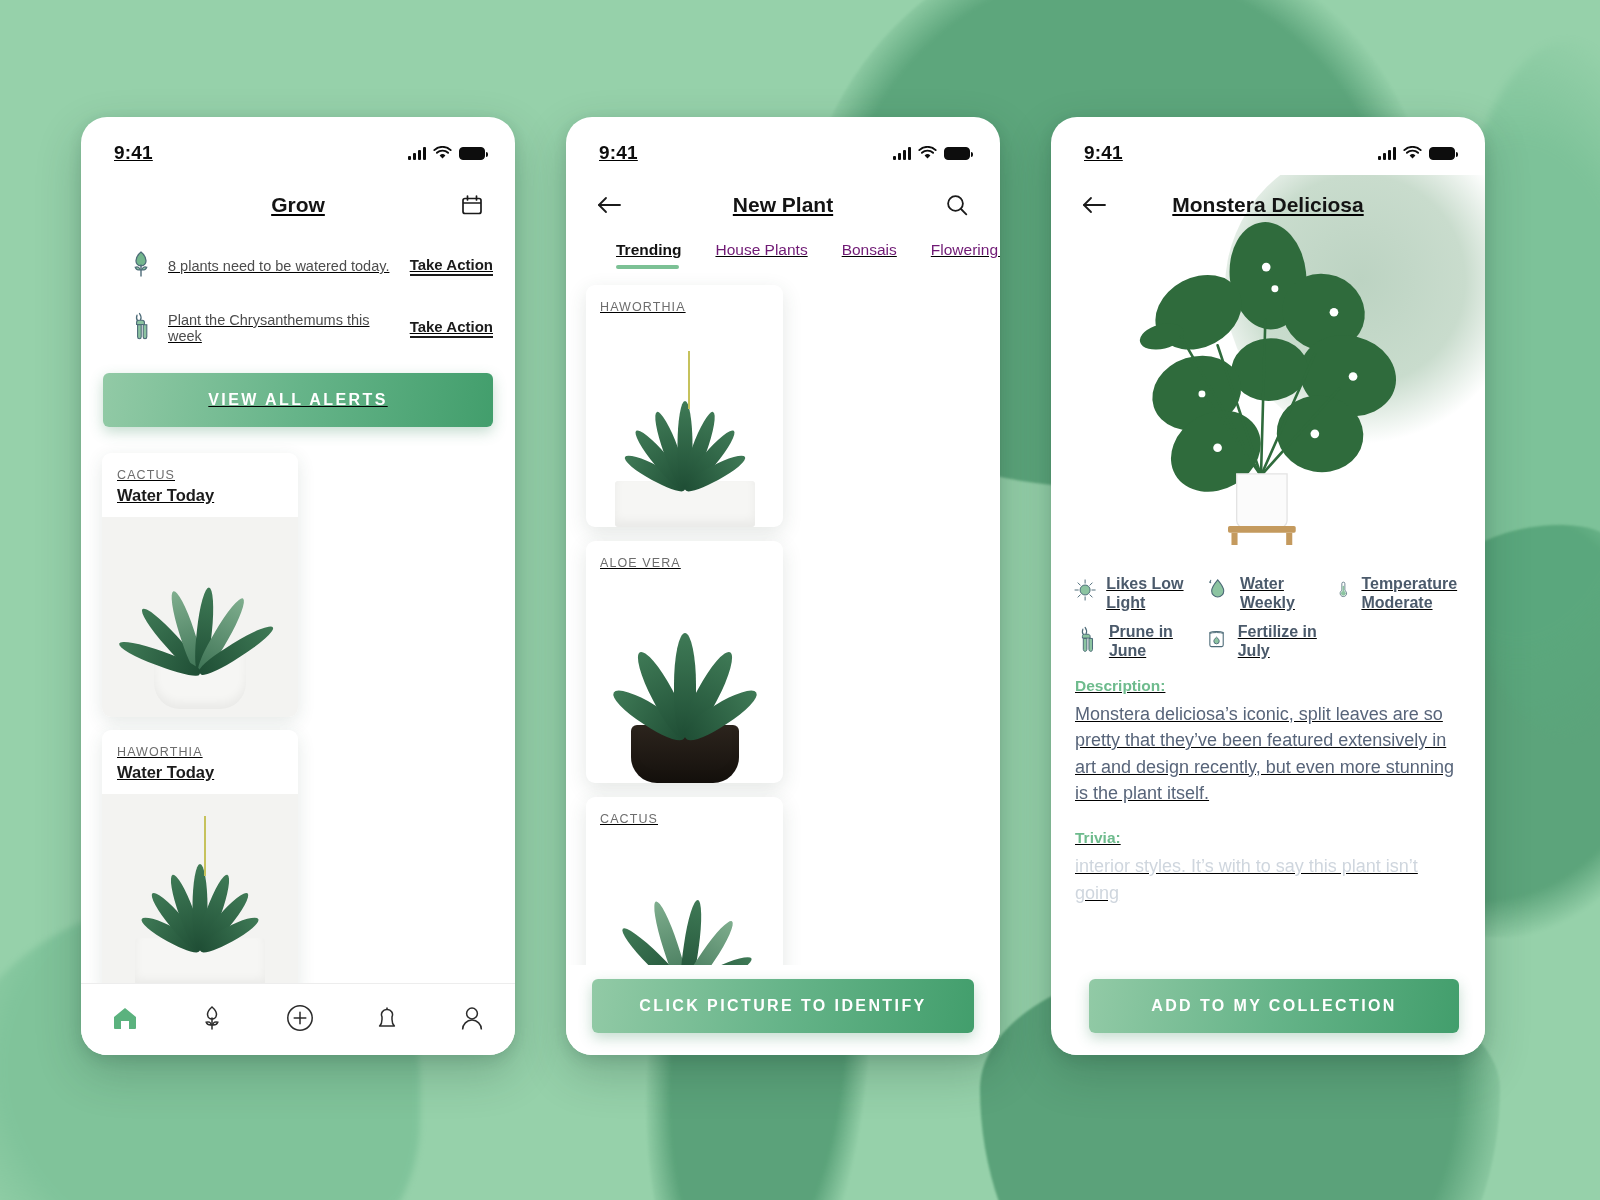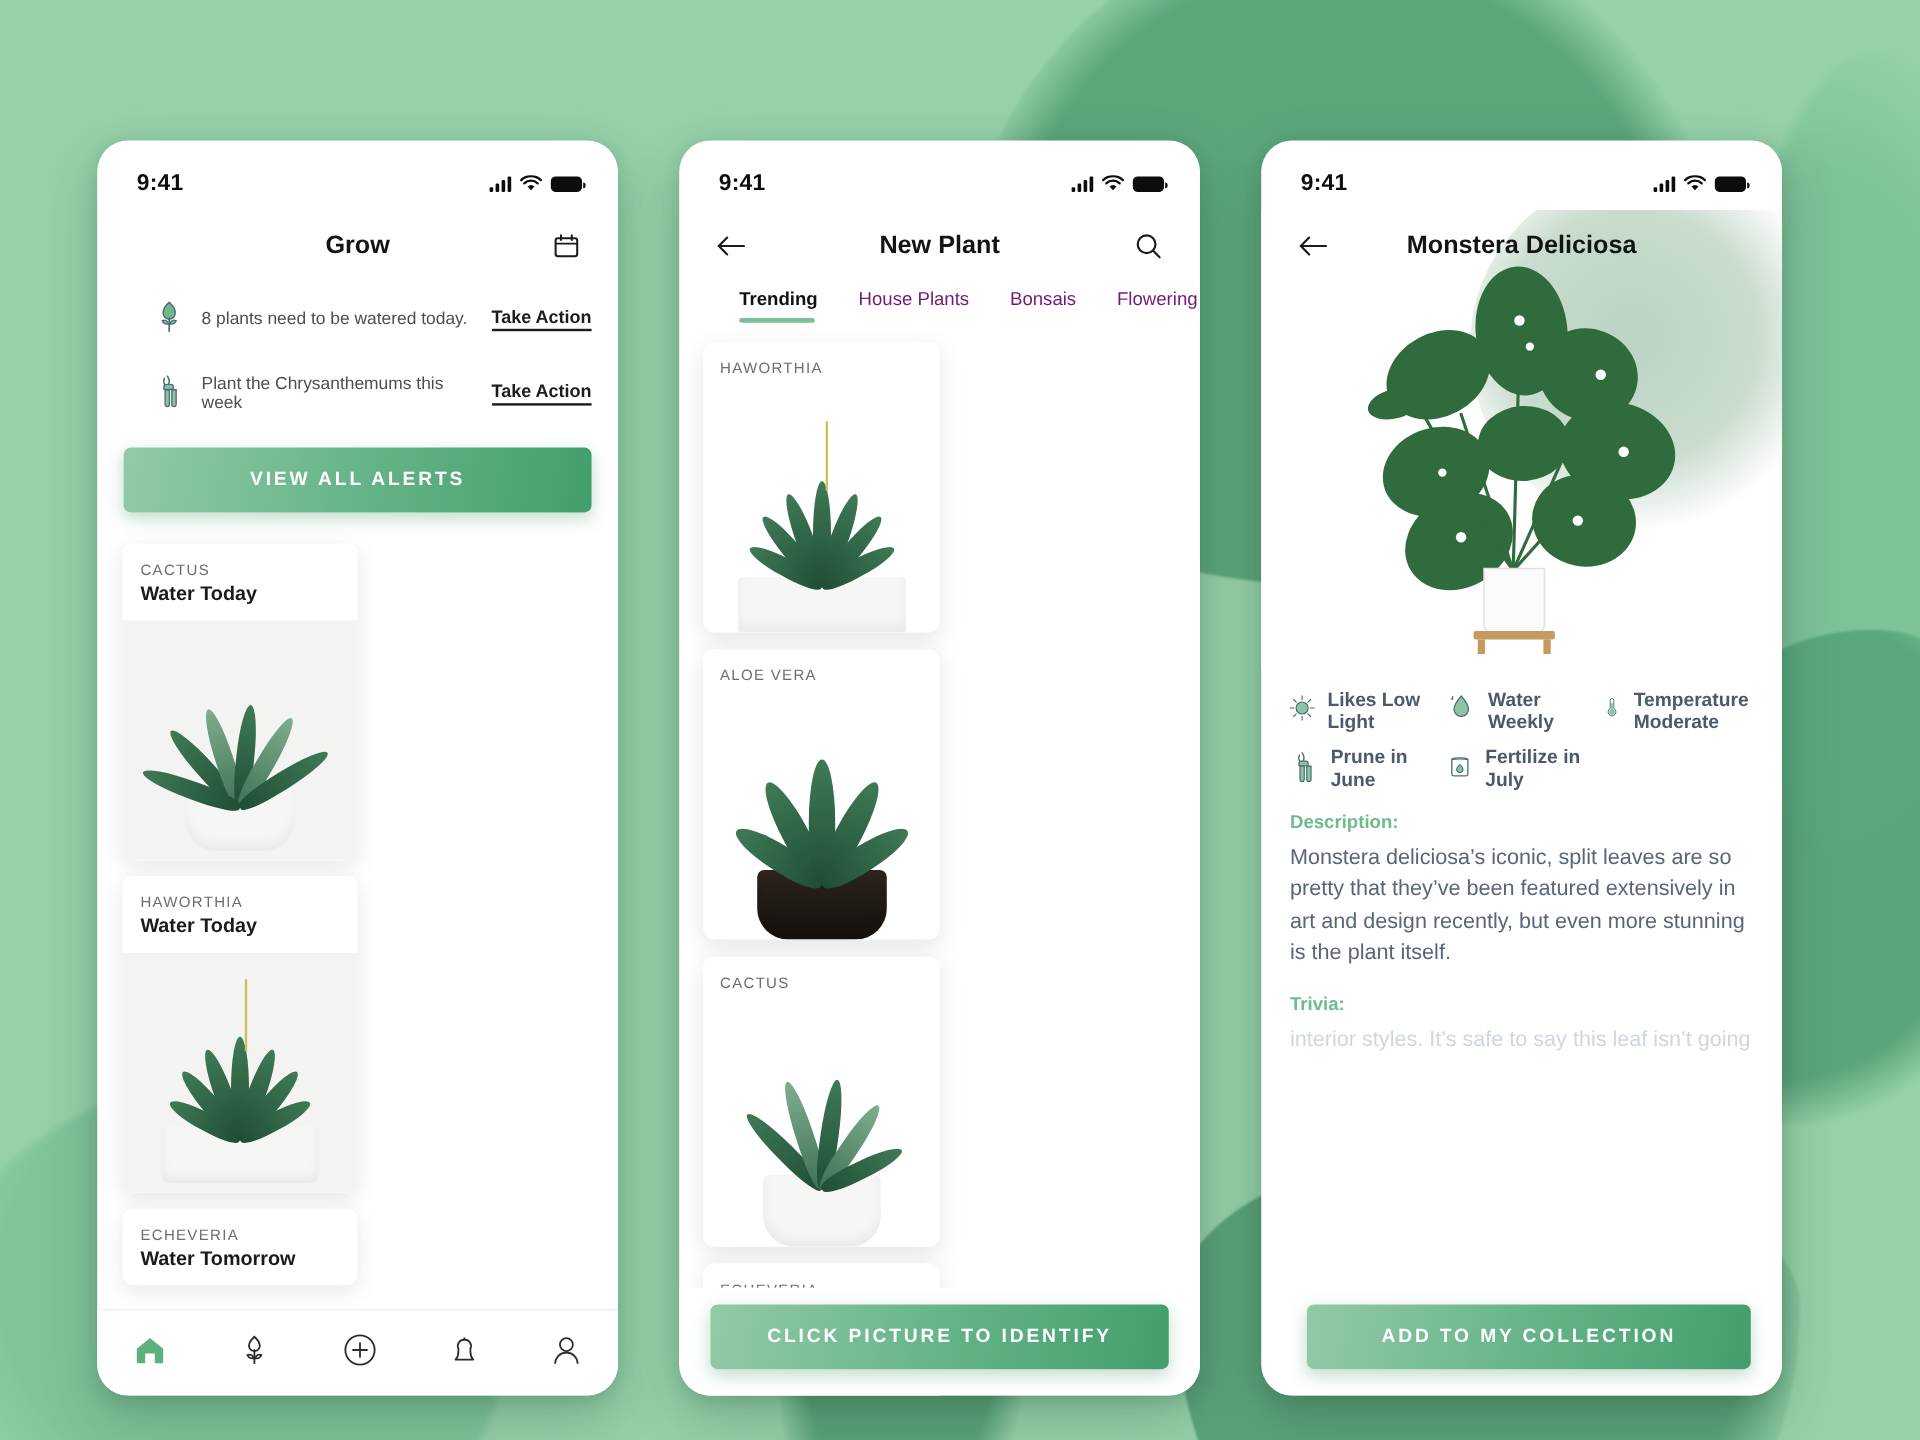--- a/index.html
+++ b/index.html
@@ -60,25 +60,26 @@
     width: 260px; height: 700px;
     background: radial-gradient(ellipse at 30% 50%, #59ad80 0%, #59ad80 50%, rgba(89,173,128,0) 76%);
     border-radius: 50%;
     filter: blur(4px);
     opacity: .4;
   }
 
   
   .phone {
     position: absolute;
-    width: 434px; height: 1046px;
+    width: 434px; height: 938px;
     background: #ffffff;
     border-radius: 26px;
     overflow: hidden;
     box-shadow: 0 18px 46px rgba(20,60,40,.24), 0 4px 14px rgba(20,60,40,.14);
+    text-decoration: underline;
   }
   #phone1 { left: 81px;   top: 117px; }
   #phone2 { left: 566px;  top: 117px; }
   #phone3 { left: 1051px; top: 117px; }
 
   
   .statusbar {
     height: 58px;
     display: flex; align-items: center; justify-content: space-between;
     padding: 14px 30px 0 33px;
@@ -564,21 +565,21 @@
       <div class="care-item"></div>
     </div>
 
     <div class="sec">
       <div class="sec-head">Description:</div>
       <div class="sec-body">Monstera deliciosa’s iconic, split leaves are so pretty that they’ve been featured extensively in art and design recently, but even more stunning is the plant itself.</div>
     </div>
 
     <div class="sec" style="padding-top:22px">
       <div class="sec-head">Trivia:</div>
-      <div class="sec-body fade-line">interior styles. It’s safe to say this leaf isn’t going</div>
+      <div class="sec-body fade-line">interior styles. It’s with to say this plant isn’t going</div>
     </div>
 
     <div class="s3-cta">
       <div class="primary-btn">ADD TO MY COLLECTION</div>
     </div>
   </div>
 
 </div>
 
 </body></html>

